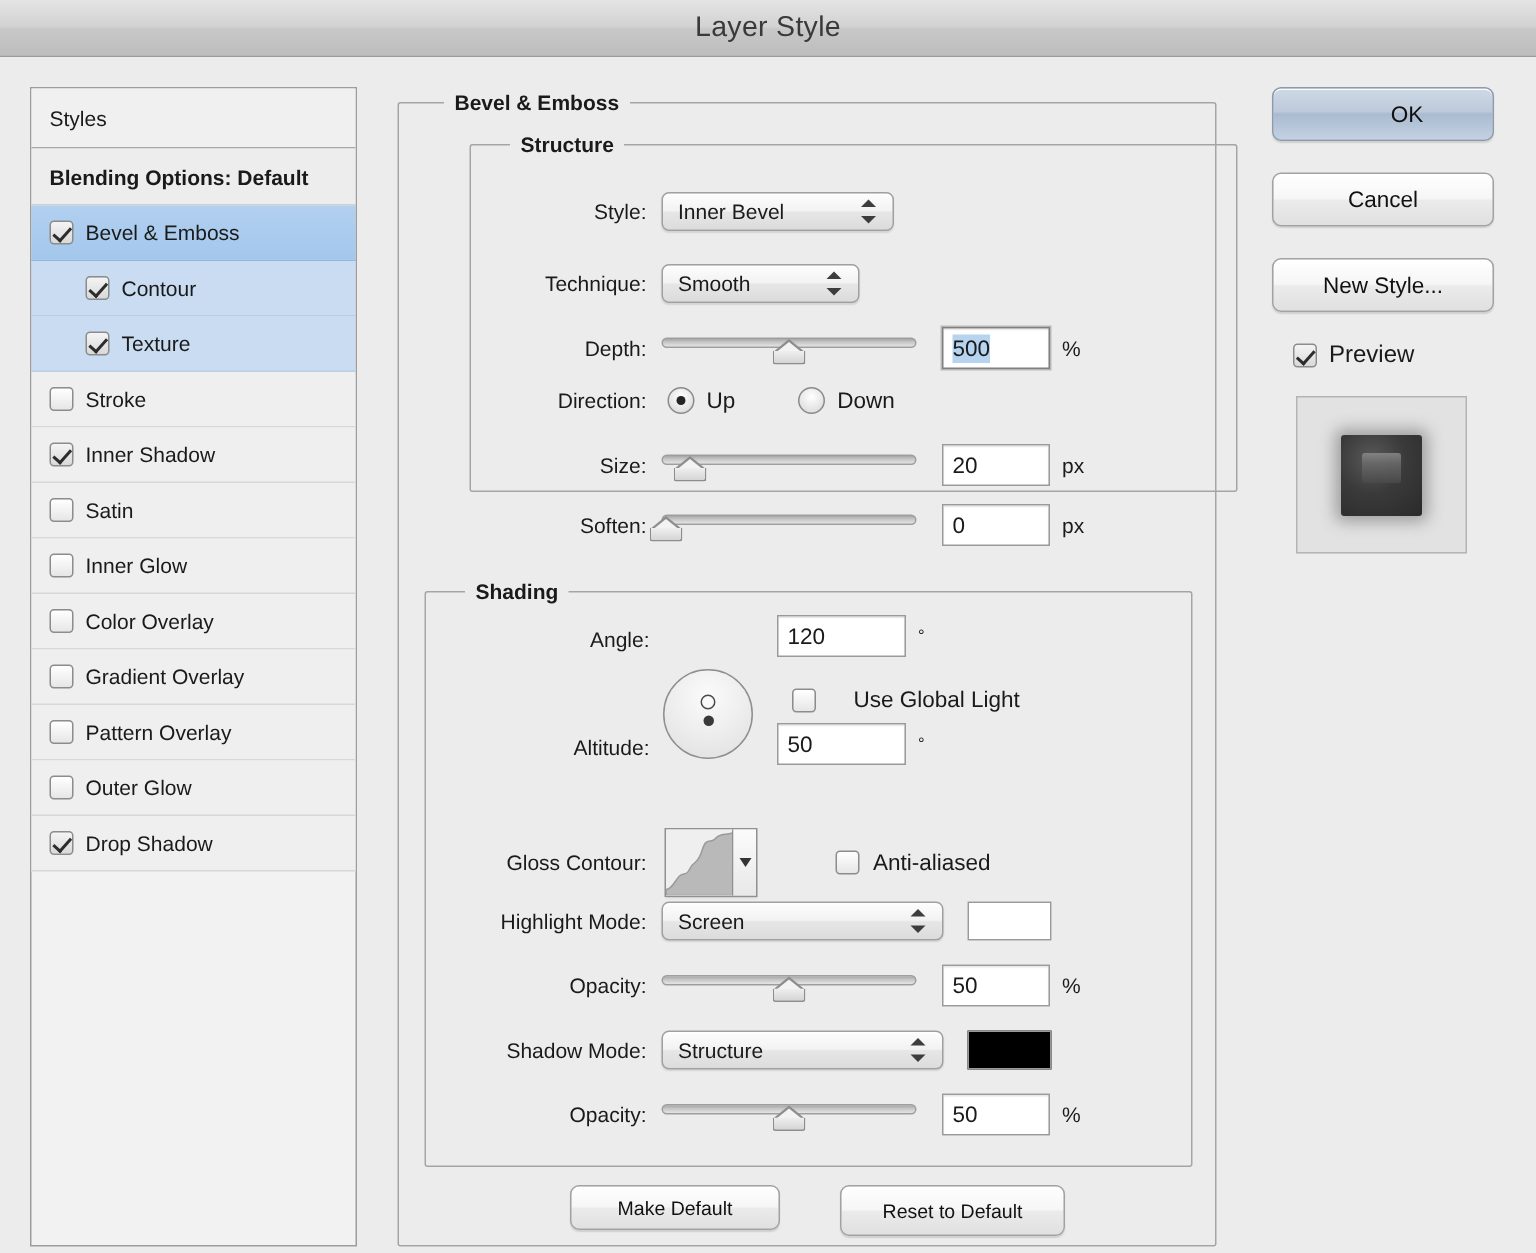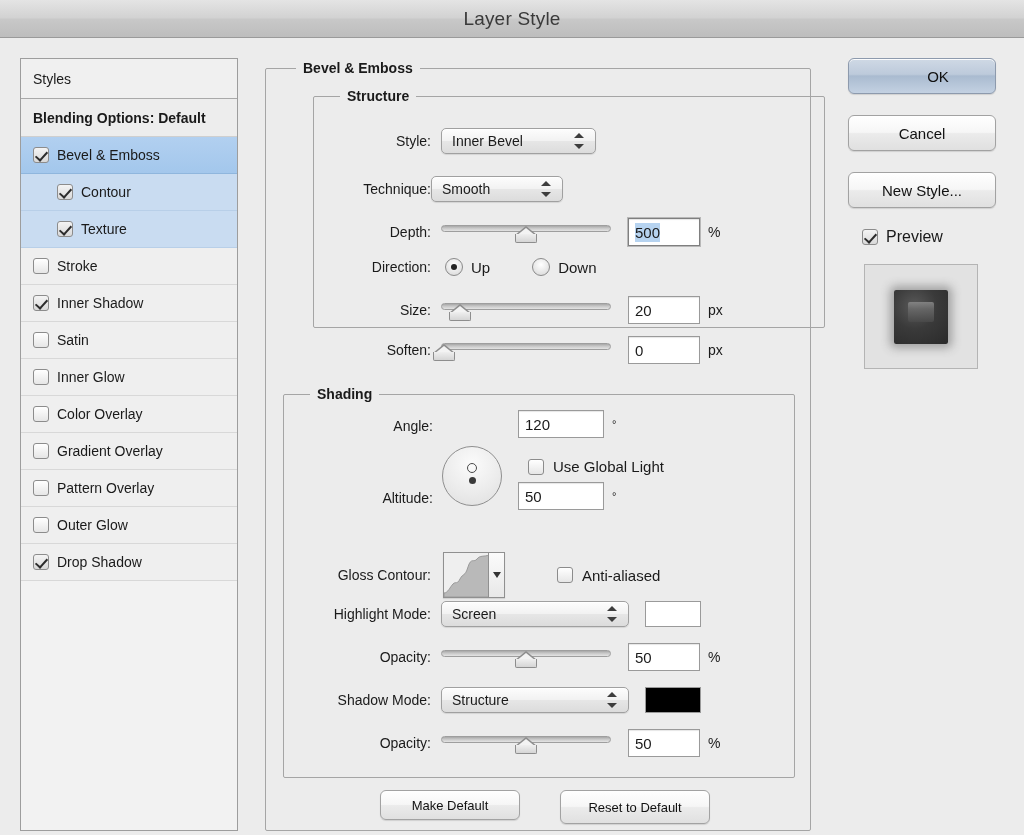--- a/index.html
+++ b/index.html
@@ -485,21 +485,21 @@
     <div class="row" style="left:18px; top:70px; width:512px;">
       <div class="field-label" style="width:148px;">Style:</div>
       <div class="popup" style="margin-left:10px; width:155px;gap:40px;">
         <span class="pv">Inner Bevel</span>
         <span class="arrows"></span>
       </div>
     </div>
 
     <div class="row" style="left:18px; top:118px; width:512px;">
       <div class="field-label" style="width:148px;">Technique:</div>
-      <div class="popup" style="width:132px;">
+      <div class="popup" style="margin-left:10px; width:132px;">
         <span class="pv">Smooth</span>
         <span class="arrows"></span>
       </div>
     </div>
 
     <div class="row" style="left:18px; top:160px; width:512px;">
       <div class="field-label" style="width:148px;">Depth:</div>
       <div class="slider" style="margin-left:10px; width:170px;">
         <div class="track"></div>
         <div class="thumb" id="thumb-depth" style="left: 50%;">
@@ -577,21 +577,21 @@
 
     <div class="row" style="left:253px; top:352px;">
       <div class="numfield" style="width:86px;">
         <span>120</span>
       </div>
       <span class="unit deg">°</span>
     </div>
 
     <div class="row" style="left:263px; top:400px;">
       <span class="cbox"></span>
-      <span class="inline-label" style="margin-left:9px;">Use Global Light</span>
+      <span class="inline-label" style="margin-left:25px;">Use Global Light</span>
     </div>
 
     <div class="row" style="left:253px; top:424px;">
       <div class="numfield" style="width:86px;">
         <span>50</span>
       </div>
       <span class="unit deg">°</span>
     </div>
 
     <div class="row" style="left:18px; top:494px; width:512px;">

